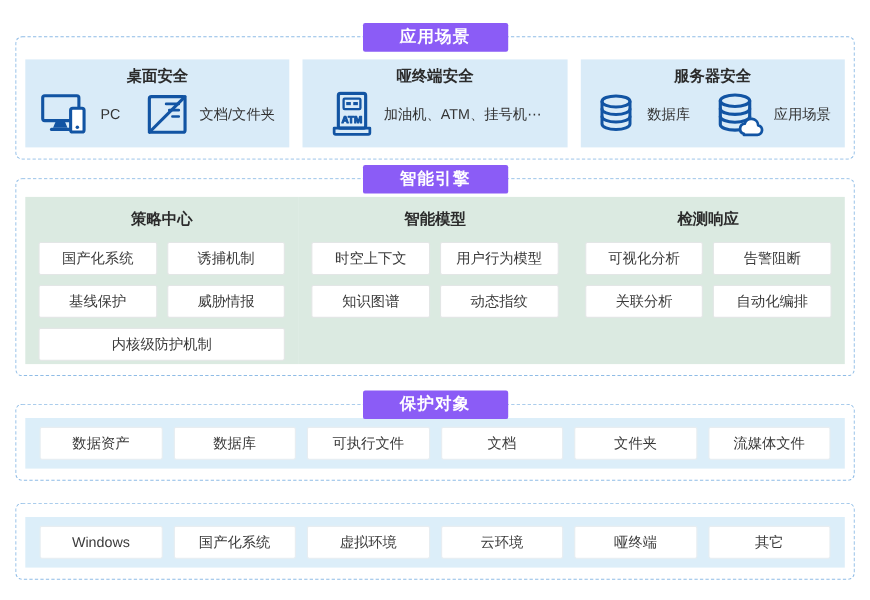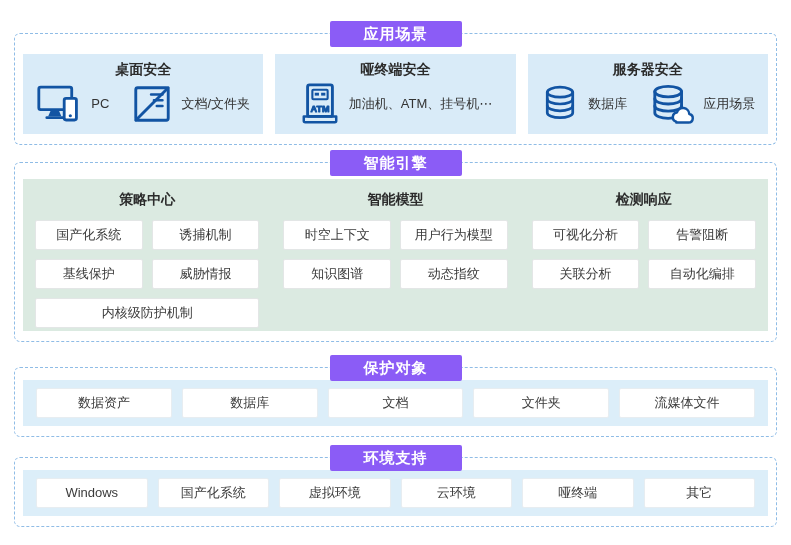--- a/index.html
+++ b/index.html
@@ -220,29 +220,29 @@
 
     </div>
   </div>
 
   <div class="section sec3">
     <div class="badge">保护对象</div>
     <div class="strip-wrap">
       <div class="strip">
         <div class="chip">数据资产</div>
         <div class="chip">数据库</div>
+        <div class="chip">可执行文件</div>
         <div class="chip">文档</div>
         <div class="chip">文件夹</div>
         <div class="chip">流媒体文件</div>
       </div>
     </div>
   </div>
 
   <div class="section sec4">
-    <div class="badge">环境支持</div>
     <div class="strip-wrap">
       <div class="strip">
         <div class="chip">Windows</div>
         <div class="chip">国产化系统</div>
         <div class="chip">虚拟环境</div>
         <div class="chip">云环境</div>
         <div class="chip">哑终端</div>
         <div class="chip">其它</div>
       </div>
     </div>

